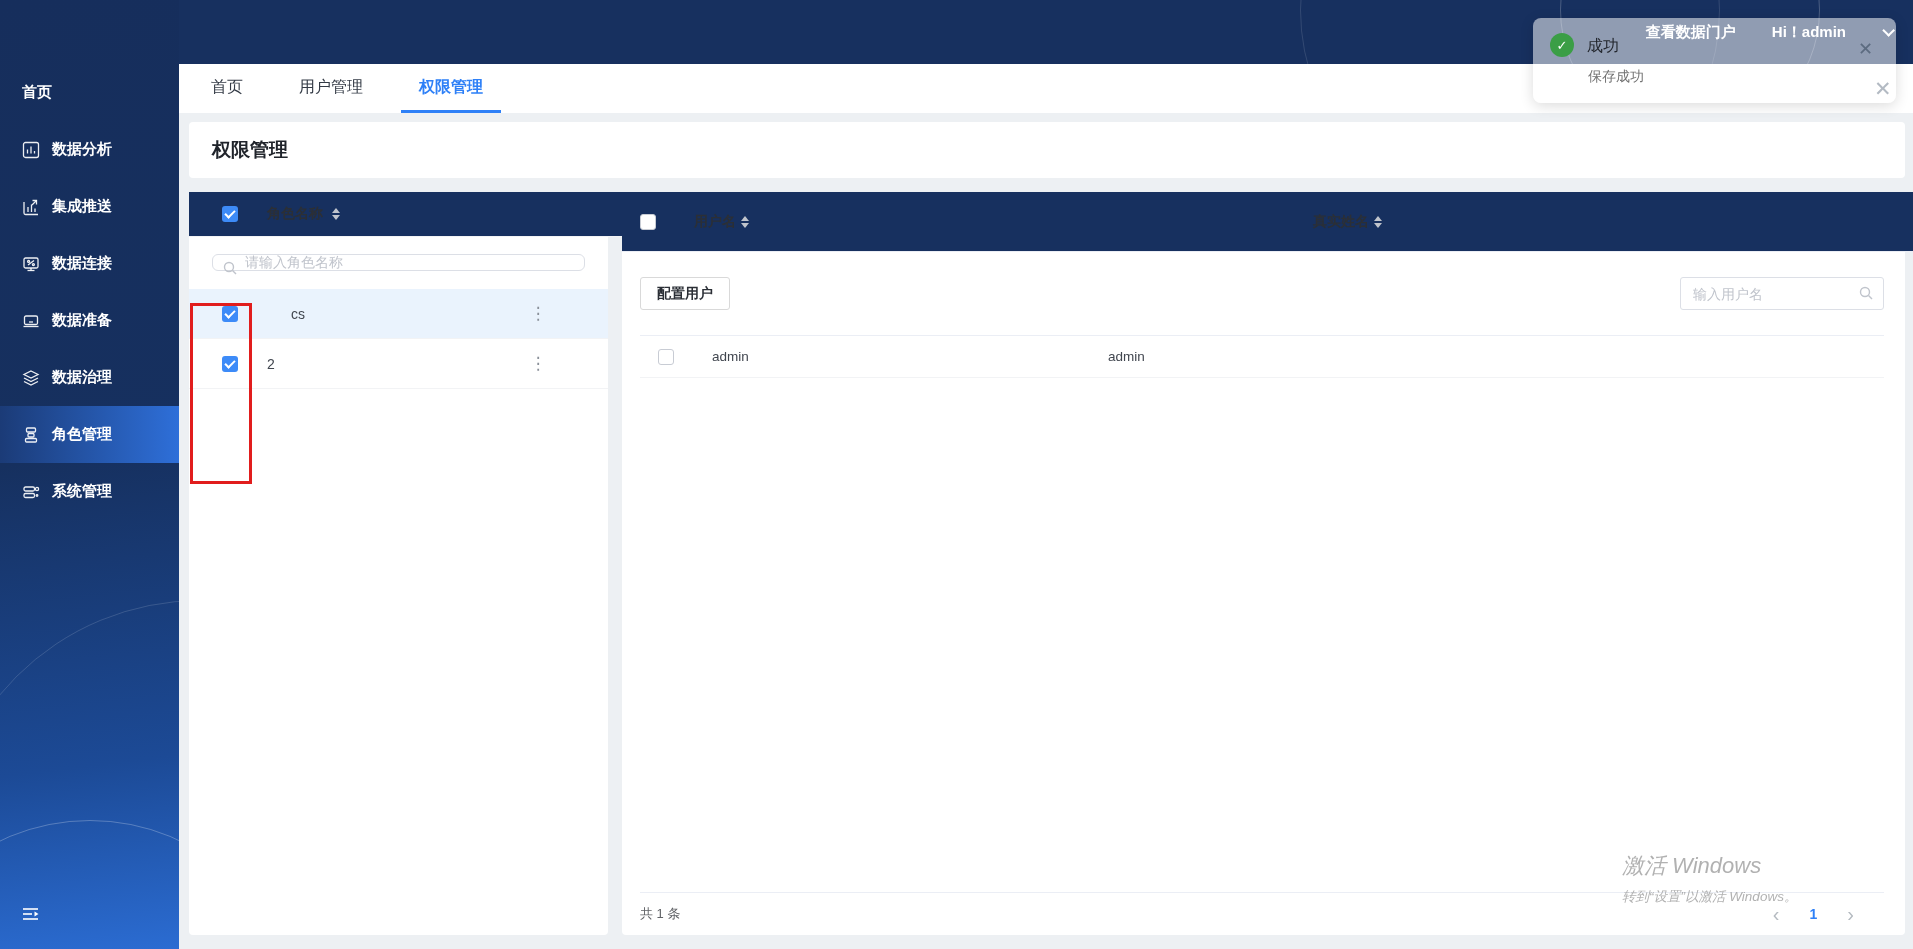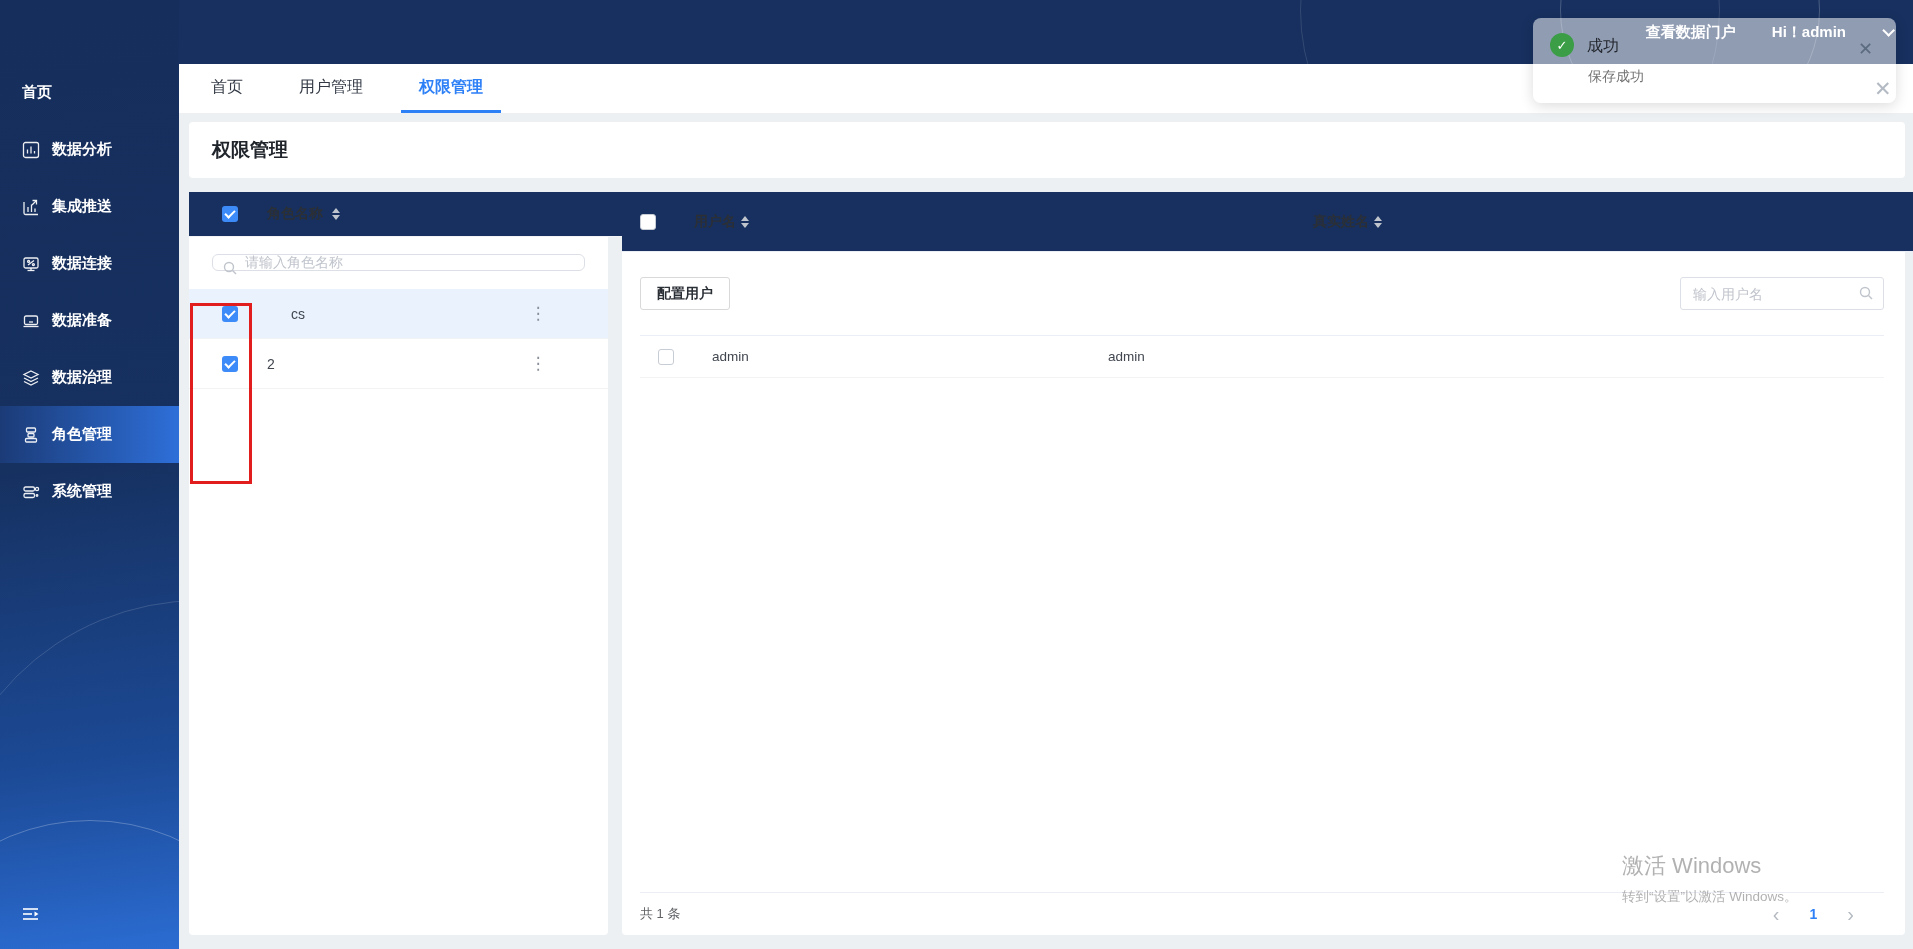--- a/index.html
+++ b/index.html
@@ -98,21 +98,21 @@
   .u-cell-check { padding-left:18px; display:flex; align-items:center; }
   .u-cell { padding-left:16px; display:flex; align-items:center; }
 
   .rp-footer { position:absolute; left:18px; right:21px; bottom:0; height:43px; border-top:1px solid #ebeef5; display:flex; align-items:center; justify-content:space-between; background:transparent; }
   .total-text { font-size:13px; color:#606266; }
   .pager { display:flex; align-items:center; gap:30px; margin-right:30px; }
   .pg-arrow { font-size:20px; color:#b4bac0; cursor:pointer; line-height:16px; }
   .pg-num { font-size:14px; font-weight:700; color:#2e80f7; cursor:pointer; }
 
   
-  .watermark { position:absolute; left:1622px; top:851px; z-index:20; color:#9c9c9c; opacity:.78; pointer-events:none; }
+  .watermark { position:absolute; left:1622px; top:851px; z-index:20; color:#9c9c9c; opacity:.78; pointer-events:none;font-style:italic; }
   .wm1 { font-size:22px; }
   .wm2 { font-size:13.5px; margin-top:7px; }
 
   
   .toast { position:absolute; left:1533px; top:18px; width:363px; height:85px; border-radius:8px; background:rgba(255,255,255,.52); box-shadow:0 3px 14px rgba(0,0,0,.14); z-index:50; }
   .toast-icon { position:absolute; left:17px; top:15px; width:24px; height:24px; border-radius:50%; background:#3b9e46; color:#fff; font-size:13px; font-weight:700; display:flex; align-items:center; justify-content:center; }
   .toast-title { position:absolute; left:54px; top:18px; font-size:16px; font-weight:400; color:#23272e; }
   .toast-msg { position:absolute; left:55px; top:50px; font-size:14px; color:#737373; }
   .toast-close1 { position:absolute; left:325px; top:20px; font-size:18px; color:#5c6b80; cursor:pointer; }
   .toast-close2 { position:absolute; left:341px; top:59px; font-size:21px; color:#b3bac3; cursor:pointer; }

